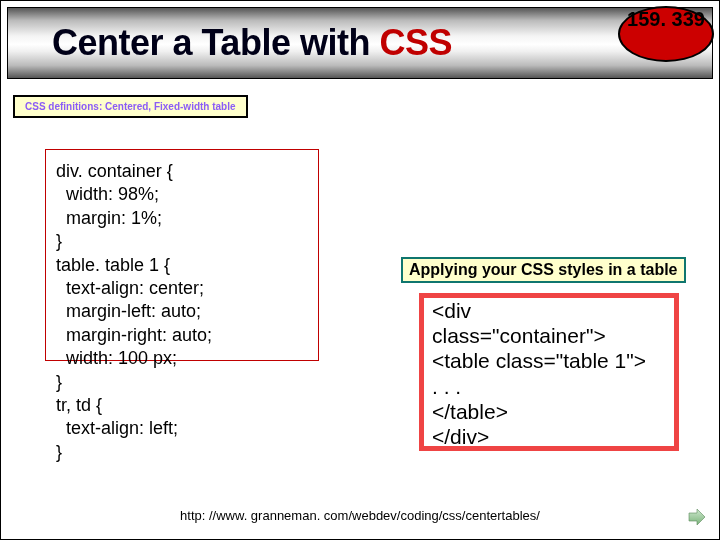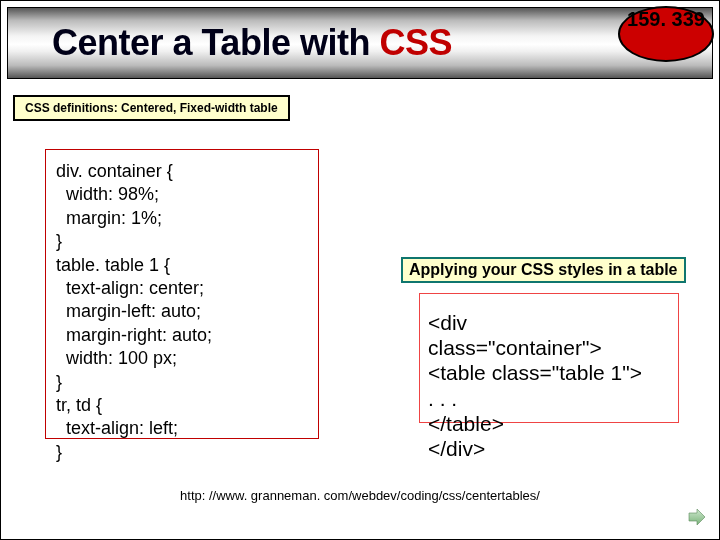--- a/index.html
+++ b/index.html
@@ -45,29 +45,29 @@
     font-size: 20px;
     color: #000;
   }
   .caption-box {
     margin: 10px 0 0 12px;
     display: inline-block;
     background: #ffffcc;
     border: 2px solid #000;
     padding: 4px 10px;
     font-weight: 900;
-    font-size: 12px;
-    color: #000000;
+    font-size: 10px;
+    color: #8b5cf6;
   }
   .code-left {
     position: absolute;
     left: 44px;
     top: 148px;
     width: 274px;
-    height: 290px;
+    height: 212px;
     border: 1px solid #c00000;
     background: #fff;
     padding: 10px 10px;
     font-family: Arial, Helvetica, sans-serif;
     font-size: 18px;
     line-height: 1.3;
     white-space: pre;
     color: #000;
   }
   .caption-right {
@@ -78,33 +78,33 @@
     border: 2px solid #0f766e;
     padding: 2px 6px;
     font-weight: 900;
     font-size: 16px;
   }
   .code-right {
     position: absolute;
     left: 418px;
     top: 292px;
     width: 260px;
-    height: 130px;
-    border: 1px solid #ef4444;
+    height: 158px;
+    border: 5px solid #ef4444;
     background: #fff;
-    padding: 16px 8px;
+    padding: 0 8px;
     font-family: Arial, Helvetica, sans-serif;
     font-size: 21px;
     line-height: 1.2;
     white-space: pre;
     color: #000;
   }
   .footer-url {
     position: absolute;
-    bottom: 36px;
+    bottom: 16px;
     left: 0;
     width: 100%;
     text-align: center;
     font-size: 13px;
     color: #000;
   }
   .nav-arrow {
     position: absolute;
     right: 12px;
     bottom: 12px;

